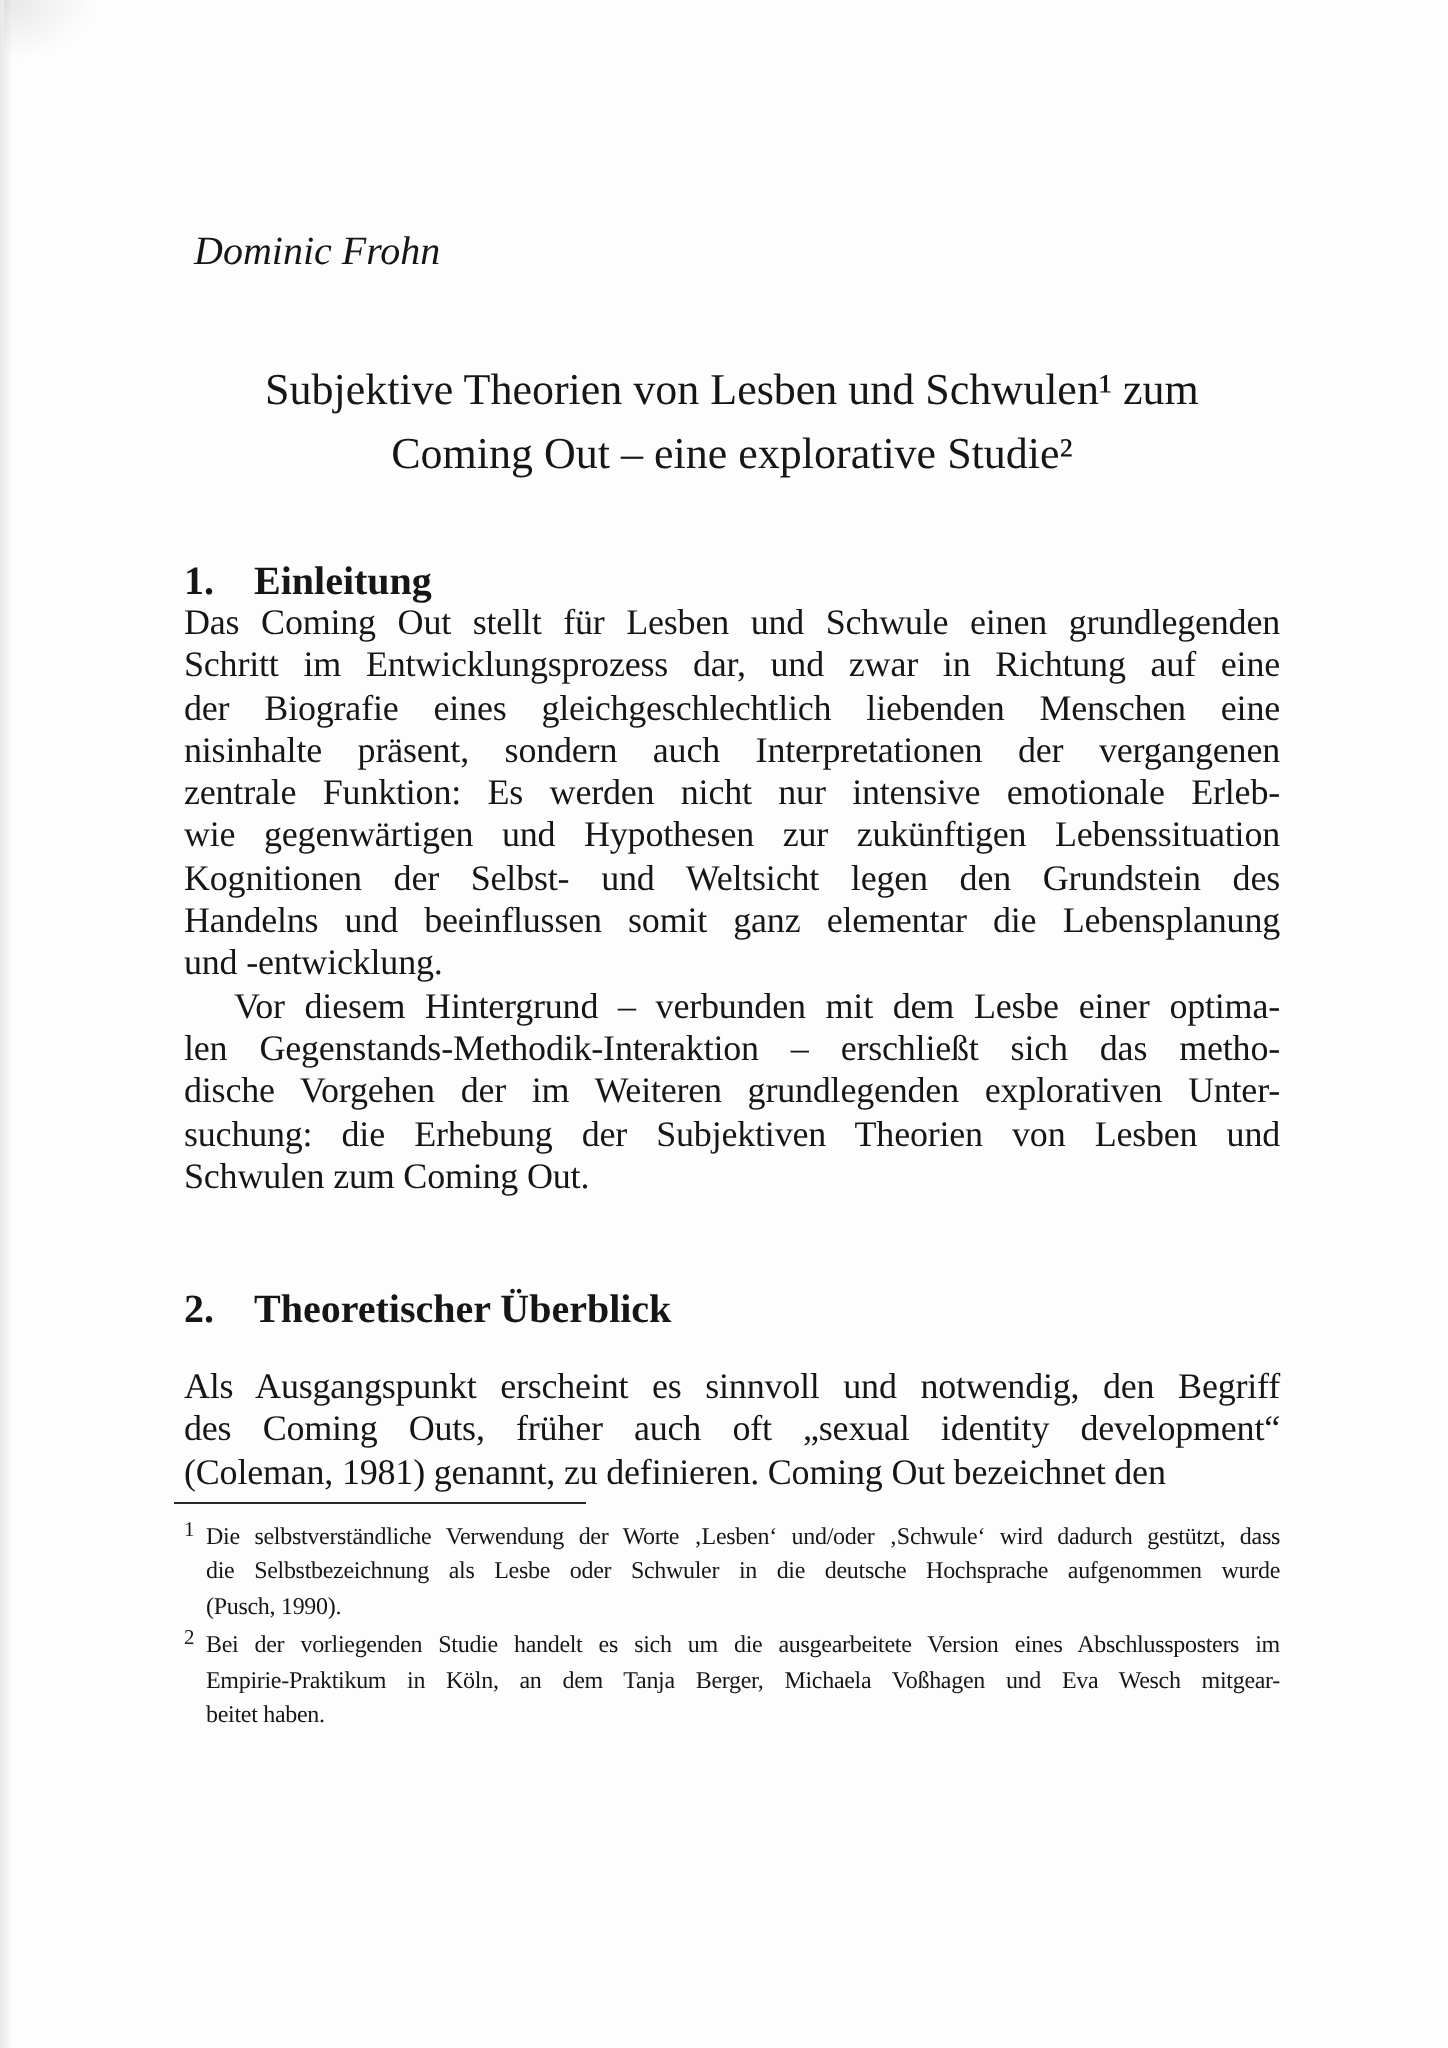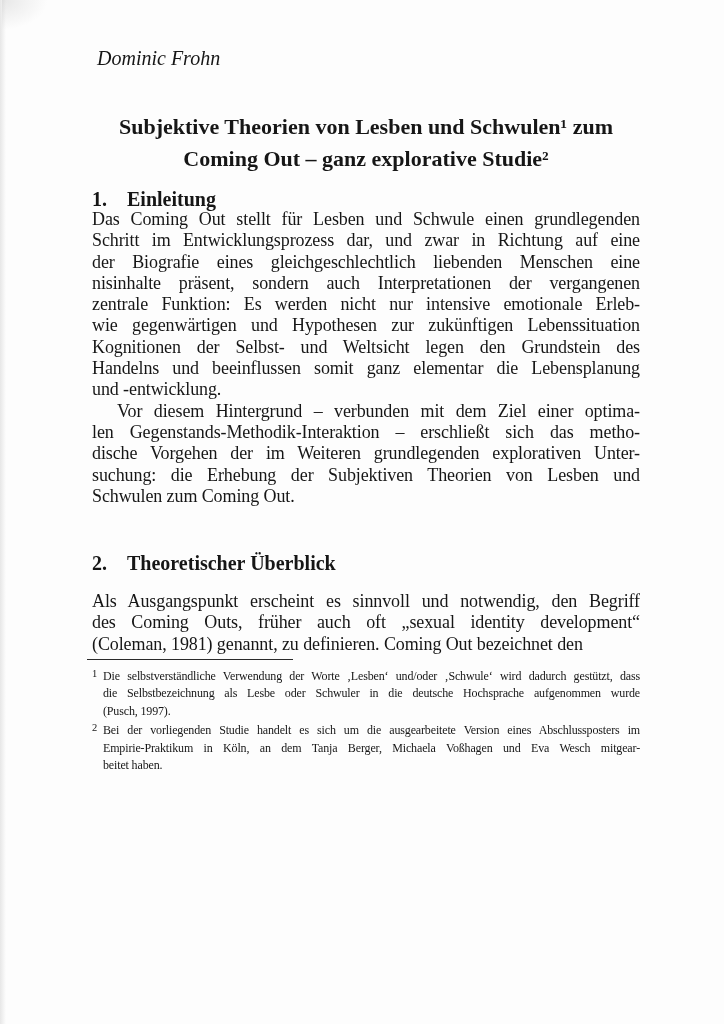--- a/index.html
+++ b/index.html
@@ -8,21 +8,21 @@
     background: #f4f4f4;
     font-family: "Liberation Serif", "DejaVu Serif", serif;
   }
   .page {
     position: relative;
     width: 724px; height: 1024px;
     background: #fdfdfd;
     overflow: hidden;
     color: #161616;
     box-sizing: border-box;
-    padding-top: 47px;
+    padding-top: 115px;
   }
   .page::before {
     content: '';
     position: absolute; left: 0; top: 0; bottom: 0; width: 6px;
     background: linear-gradient(to right, #e7e7e7, rgba(255,255,255,0));
   }
   .page::after {
     content: '';
     position: absolute; left: 2px; top: 0; width: 46px; height: 30px;
     background: radial-gradient(ellipse at top left, rgba(190,190,190,0.35), rgba(255,255,255,0) 70%);
@@ -33,30 +33,30 @@
   }
   .author {
     font-style: italic;
     font-size: 20px;
     line-height: 22px;
     margin-left: 5px;
   }
   .title {
     margin-top: 42px;
     text-align: center;
-    font-weight: bold;
+    font-weight: normal;
     font-size: 22px;
     line-height: 32px;
   }
   .sec-heading {
     font-weight: bold;
     font-size: 20px;
     line-height: 20px;
   }
-  .sec-heading.first { margin-top: 14px; }
+  .sec-heading.first { margin-top: 38px; }
   .sec-heading.second { margin-top: 46px; }
   .sec-num { display: inline-block; width: 35px; }
   .para {
     font-size: 18px;
     line-height: 21.3px;
     letter-spacing: -0.1px;
   }
   .para.p1 { }
   .para.p3 { margin-top: 18px; }
   .tline { text-align: justify; text-align-last: justify; }
@@ -86,41 +86,41 @@
 </head>
 <body>
 
 <div class="page">
   <div class="content">
 
     <div class="author">Dominic Frohn</div>
 
     <div class="title">
       <div>Subjektive Theorien von Lesben und Schwulen¹ zum</div>
-      <div>Coming Out – ganz explorative Studie²</div>
+      <div>Coming Out – eine explorative Studie²</div>
     </div>
 
     <div class="sec-heading first">
       <span class="sec-num">1.</span><span>Einleitung</span>
     </div>
 
     <div class="para p1">
         <div class="tline">Das Coming Out stellt für Lesben und Schwule einen grundlegenden</div>
         <div class="tline">Schritt im Entwicklungsprozess dar, und zwar in Richtung auf eine</div>
         <div class="tline">der Biografie eines gleichgeschlechtlich liebenden Menschen eine</div>
         <div class="tline">nisinhalte präsent, sondern auch Interpretationen der vergangenen</div>
         <div class="tline">zentrale Funktion: Es werden nicht nur intensive emotionale Erleb-</div>
         <div class="tline">wie gegenwärtigen und Hypothesen zur zukünftigen Lebenssituation</div>
         <div class="tline">Kognitionen der Selbst- und Weltsicht legen den Grundstein des</div>
         <div class="tline">Handelns und beeinflussen somit ganz elementar die Lebensplanung</div>
         <div class="tline tlast">und -entwicklung.</div>
       </div>
 
     <div class="para indent">
-        <div class="tline">Vor diesem Hintergrund – verbunden mit dem Ziel einer optima-</div>
+        <div class="tline">Vor diesem Hintergrund – verbunden mit dem Lesbe einer optima-</div>
         <div class="tline">len Gegenstands-Methodik-Interaktion – erschließt sich das metho-</div>
         <div class="tline">dische Vorgehen der im Weiteren grundlegenden explorativen Unter-</div>
         <div class="tline">suchung: die Erhebung der Subjektiven Theorien von Lesben und</div>
         <div class="tline tlast">Schwulen zum Coming Out.</div>
       </div>
 
     <div class="sec-heading second">
       <span class="sec-num">2.</span><span>Theoretischer Überblick</span>
     </div>
 
@@ -131,21 +131,21 @@
       </div>
 
     <hr class="fn-rule">
 
     <div class="footnotes">
       <div class="footnote">
         <span class="fn-marker">1</span>
         <div>
             <div class="tline">Die selbstverständliche Verwendung der Worte ‚Lesben‘ und/oder ‚Schwule‘ wird dadurch gestützt, dass</div>
             <div class="tline">die Selbstbezeichnung als Lesbe oder Schwuler in die deutsche Hochsprache aufgenommen wurde</div>
-            <div class="tline tlast">(Pusch, 1997).</div>
+            <div class="tline tlast">(Pusch, 1990).</div>
           </div>
       </div>
       <div class="footnote">
         <span class="fn-marker">2</span>
         <div>
             <div class="tline">Bei der vorliegenden Studie handelt es sich um die ausgearbeitete Version eines Abschlussposters im</div>
             <div class="tline">Empirie-Praktikum in Köln, an dem Tanja Berger, Michaela Voßhagen und Eva Wesch mitgear-</div>
             <div class="tline tlast">beitet haben.</div>
           </div>
       </div>

